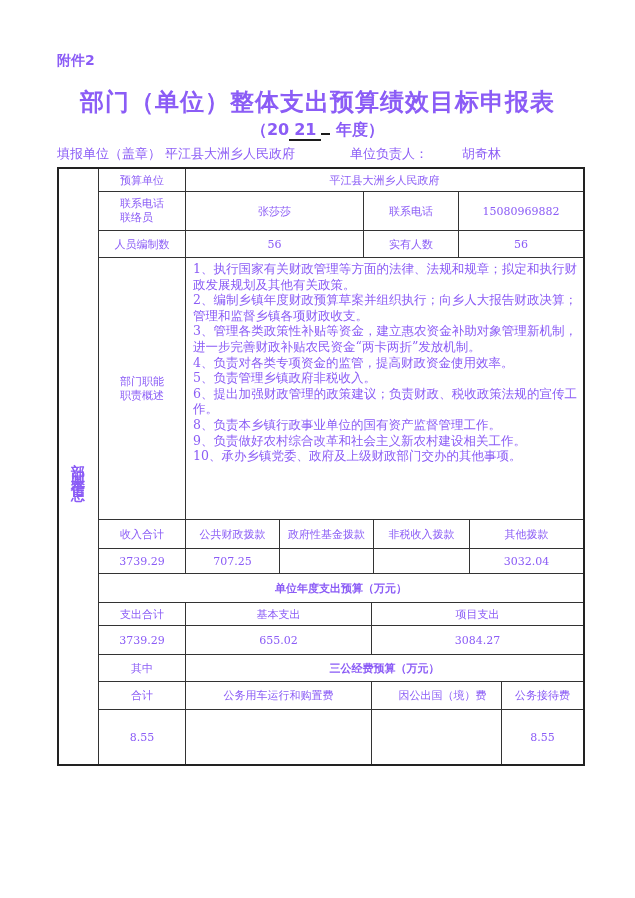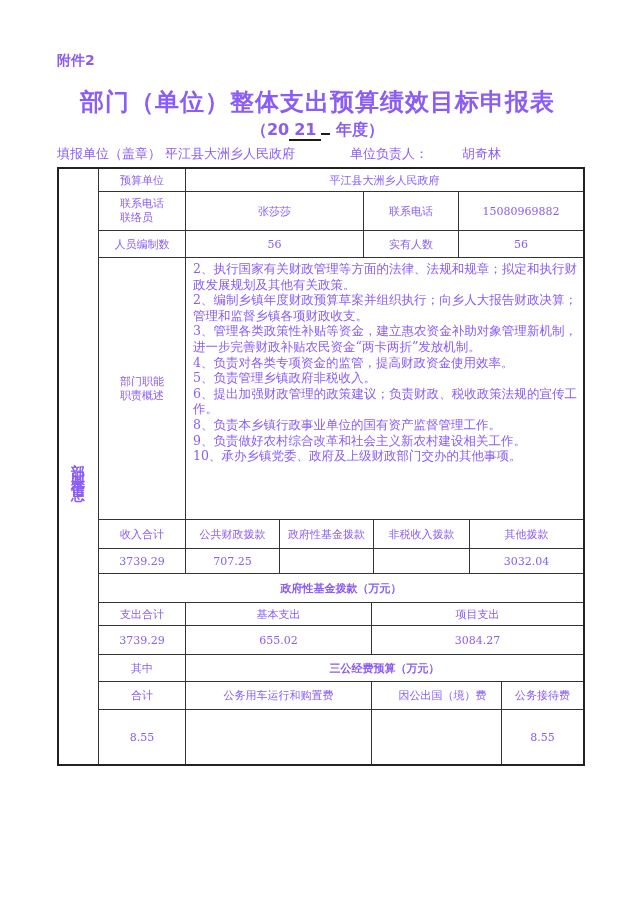--- a/index.html
+++ b/index.html
@@ -159,21 +159,21 @@
         <div class="cell w-label">人员编制数</div>
         <div class="cell w178">56</div>
         <div class="cell w95">实有人数</div>
         <div class="cell grow">56</div>
       </div>
 
       <div class="row r4">
         <div class="cell w-label ml">部门职能
 职责概述</div>
         <div class="cell grow duties-body">
-          <p>2、执行国家有关财政管理等方面的法律、法规和规章；拟定和执行财政发展规划及其他有关政策。</p>
+          <p>1、执行国家有关财政管理等方面的法律、法规和规章；拟定和执行财政发展规划及其他有关政策。</p>
           <p>2、编制乡镇年度财政预算草案并组织执行；向乡人大报告财政决算；管理和监督乡镇各项财政收支。</p>
           <p>3、管理各类政策性补贴等资金，建立惠农资金补助对象管理新机制，进一步完善财政补贴农民资金“两卡两折”发放机制。</p>
           <p>4、负责对各类专项资金的监管，提高财政资金使用效率。</p>
           <p>5、负责管理乡镇政府非税收入。</p>
           <p>6、提出加强财政管理的政策建议；负责财政、税收政策法规的宣传工作。</p>
           <p>8、负责本乡镇行政事业单位的国有资产监督管理工作。</p>
           <p>9、负责做好农村综合改革和社会主义新农村建设相关工作。</p>
           <p>10、承办乡镇党委、政府及上级财政部门交办的其他事项。</p>
         </div>
       </div>
@@ -189,21 +189,21 @@
 
       <div class="row r7">
         <div class="cell w-label">3739.29</div>
         <div class="cell w94">707.25</div>
         <div class="cell w94"></div>
         <div class="cell w96"></div>
         <div class="cell grow">3032.04</div>
       </div>
 
       <div class="row r8">
-        <div class="cell grow bold">政府性基金拨款（万元）</div>
+        <div class="cell grow bold">单位年度支出预算（万元）</div>
       </div>
 
       <div class="row r9">
         <div class="cell w-label">支出合计</div>
         <div class="cell w186">基本支出</div>
         <div class="cell grow">项目支出</div>
       </div>
 
       <div class="row r10">
         <div class="cell w-label">3739.29</div>

